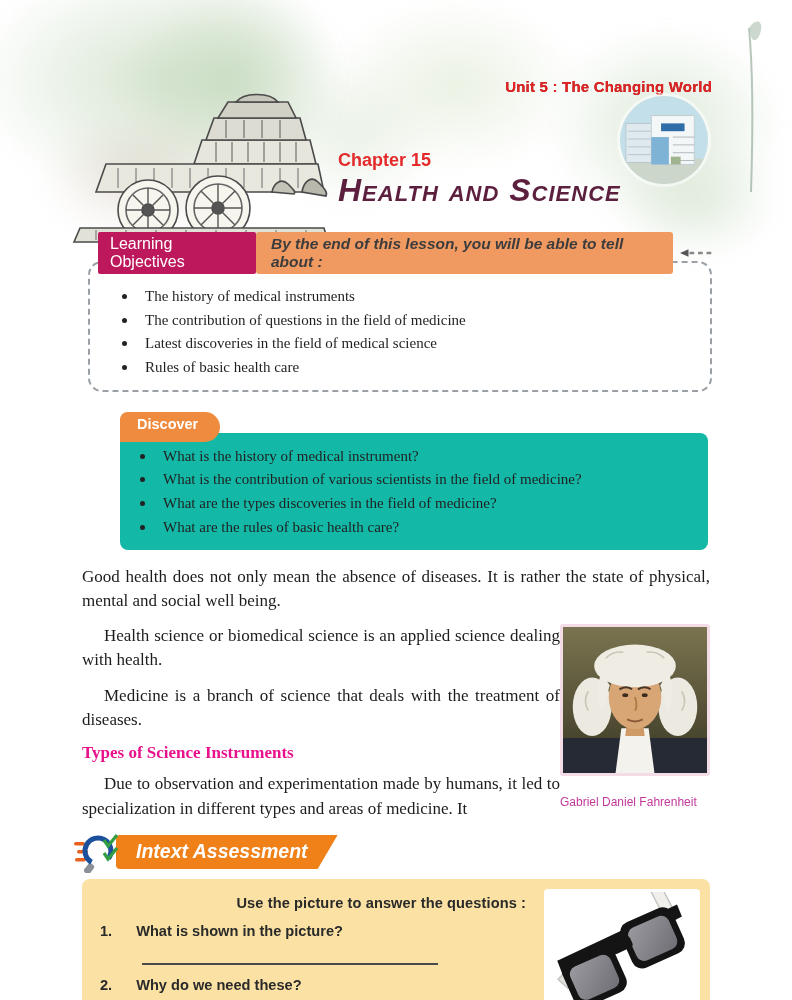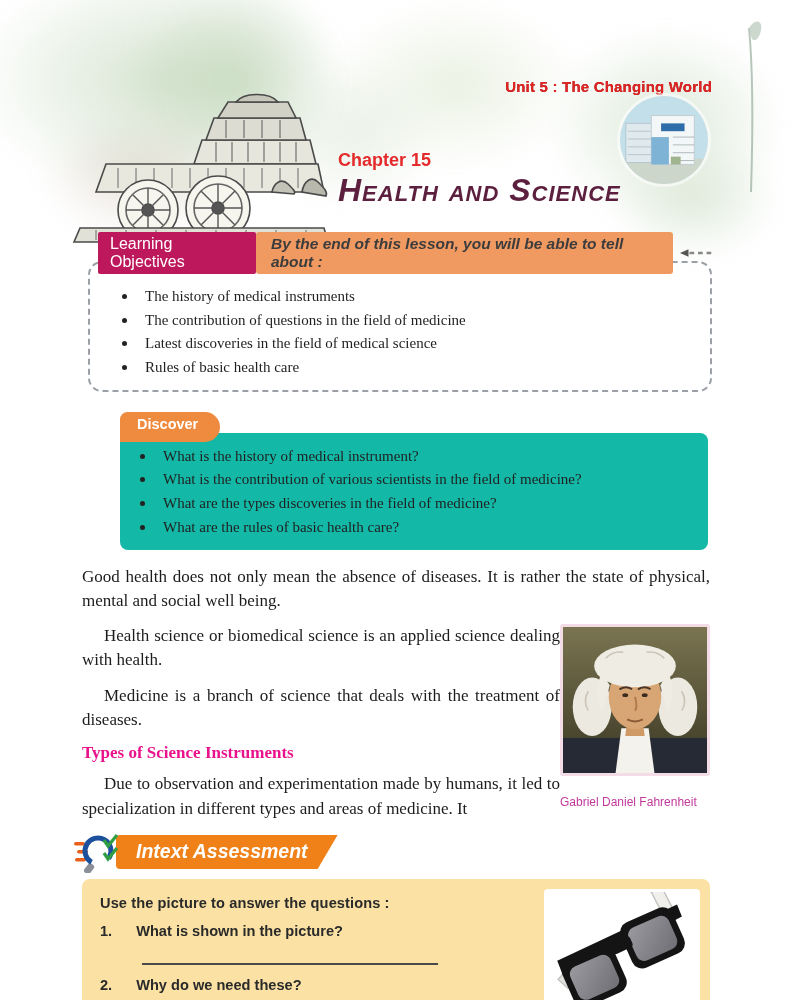--- a/index.html
+++ b/index.html
@@ -58,21 +58,21 @@
   .portrait-frame{width:144px;height:146px;border:3px solid #f3dce6;border-radius:3px;overflow:hidden;background:#6b6548;}
   .portrait-caption{font-size:12px;color:#c2399b;margin-top:19px;text-align:left;}
 
   
   .ia-row{margin:0 0 0 74px;display:flex;align-items:center;height:40px;position:relative;}
   .ia-icon{z-index:2;margin-right:-8px;}
   .ia-banner{background:#f08118;color:#fff;font-weight:bold;font-style:italic;font-size:19.5px;
              padding:5px 30px 6px 20px;clip-path:polygon(0 0,100% 0,91% 100%,0 100%);border-radius:4px 0 0 4px;}
   .ia-box{margin:7px 82px 0 82px;background:#fbe2a4;border-radius:8px;padding:16px 184px 12px 18px;
           position:relative;min-height:126px;}
-  .ia-instruction{font-weight:bold;font-size:14.6px;color:#2a2a2a;margin:0 0 12px;letter-spacing:.1px;}
+  .ia-instruction{font-weight:bold;font-size:14.6px;color:#2a2a2a;margin:0 0 12px;letter-spacing:.1px;text-align:right;}
   .q-row{display:flex;gap:24px;font-weight:bold;font-size:14.6px;color:#2a2a2a;margin-top:4px;}
   .q-line{border-bottom:2px solid #4a4a4a;width:296px;height:22px;margin:2px 0 12px 42px;}
   .sun-box{position:absolute;top:10px;right:10px;width:156px;height:134px;background:#fff;border-radius:4px;
            display:flex;align-items:center;justify-content:center;}
 </style>
 </head>
 <body>
 
 <div class="page">
 

